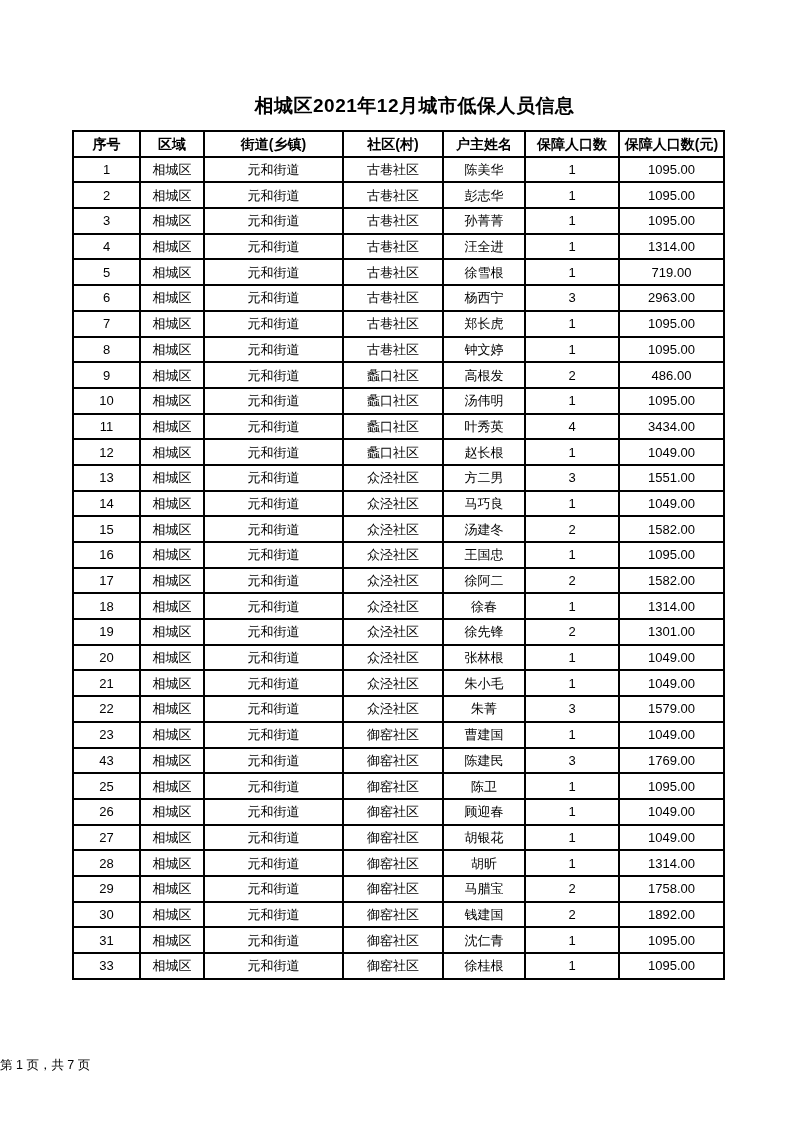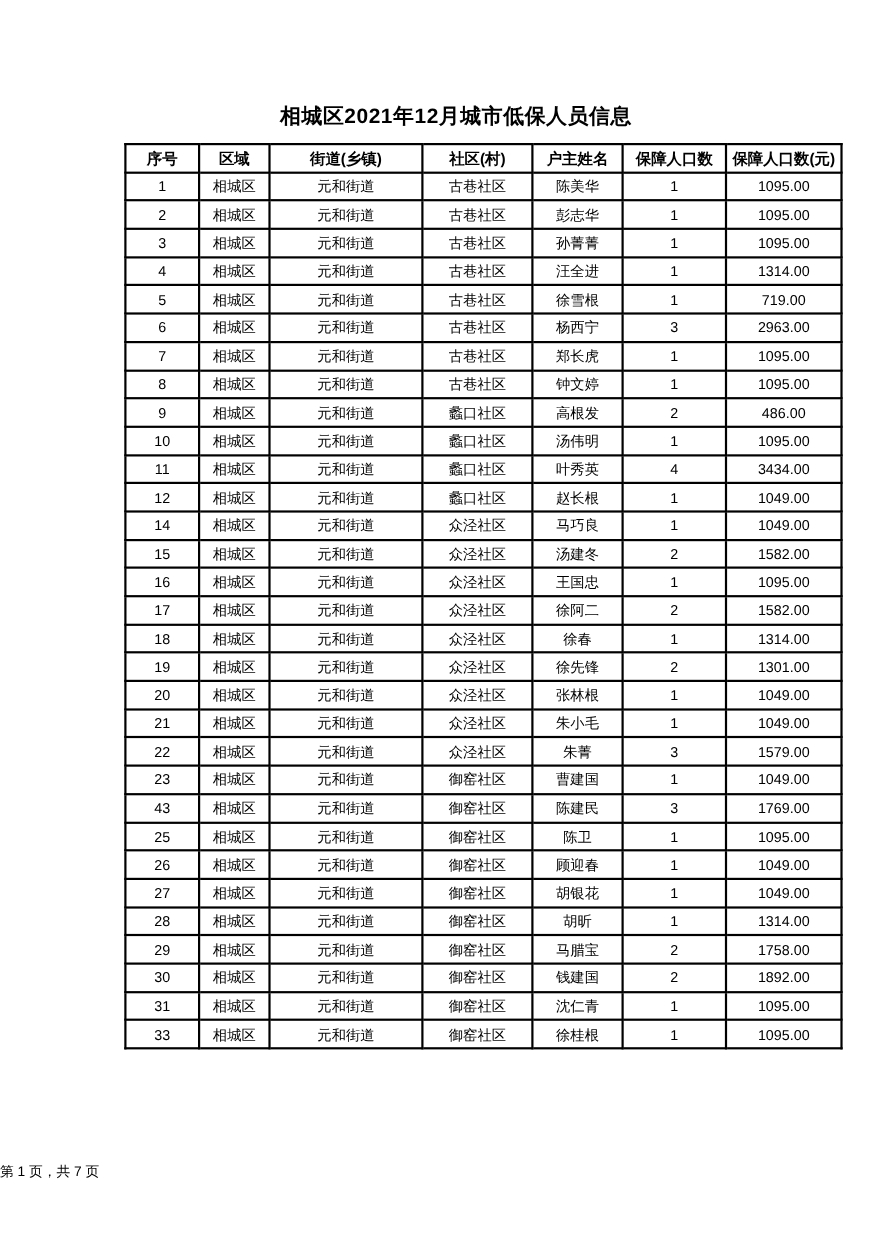--- a/index.html
+++ b/index.html
@@ -22,21 +22,20 @@
     letter-spacing: 0.5px;
     margin-left: 18px;
   }
   table.report {
     position: absolute;
     top: 130px;
     left: 72px;
     width: 651px;
     border-collapse: collapse;
     table-layout: fixed;
-    margin-left: 41px;
   }
   table.report th, table.report td {
     border: 2px solid #000000;
     text-align: center;
     vertical-align: middle;
     height: 25.7px;
     font-size: 13px;
     line-height: 1;
     overflow: hidden;
     white-space: nowrap;
@@ -191,20 +190,29 @@
       <tr>
         <td>12</td>
         <td>相城区</td>
         <td>元和街道</td>
         <td>蠡口社区</td>
         <td>赵长根</td>
         <td>1</td>
         <td>1049.00</td>
       </tr>
       <tr>
+        <td>13</td>
+        <td>相城区</td>
+        <td>元和街道</td>
+        <td>众泾社区</td>
+        <td>方二男</td>
+        <td>3</td>
+        <td>1551.00</td>
+      </tr>
+      <tr>
         <td>14</td>
         <td>相城区</td>
         <td>元和街道</td>
         <td>众泾社区</td>
         <td>马巧良</td>
         <td>1</td>
         <td>1049.00</td>
       </tr>
       <tr>
         <td>15</td>

